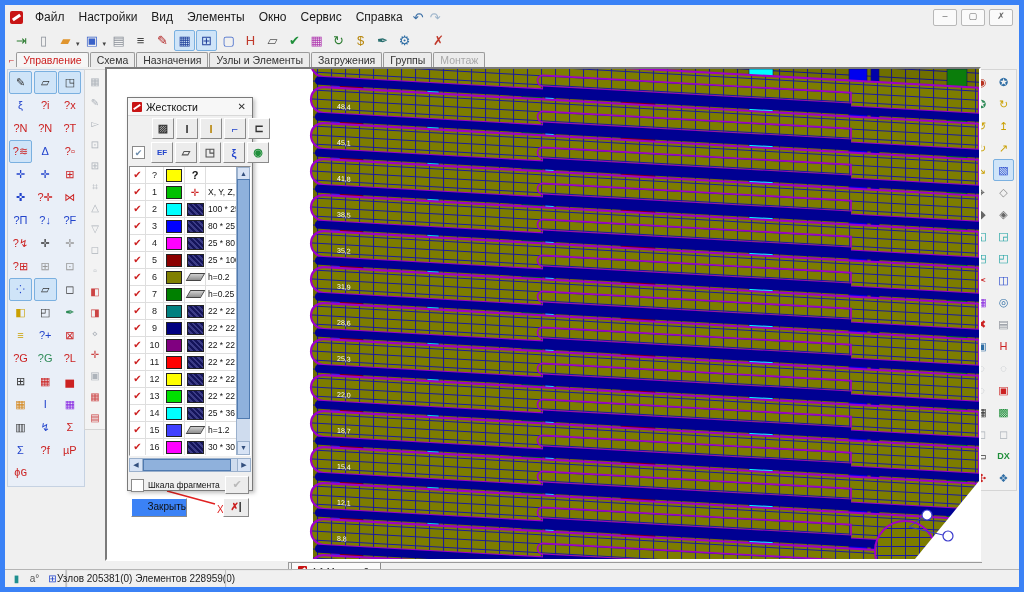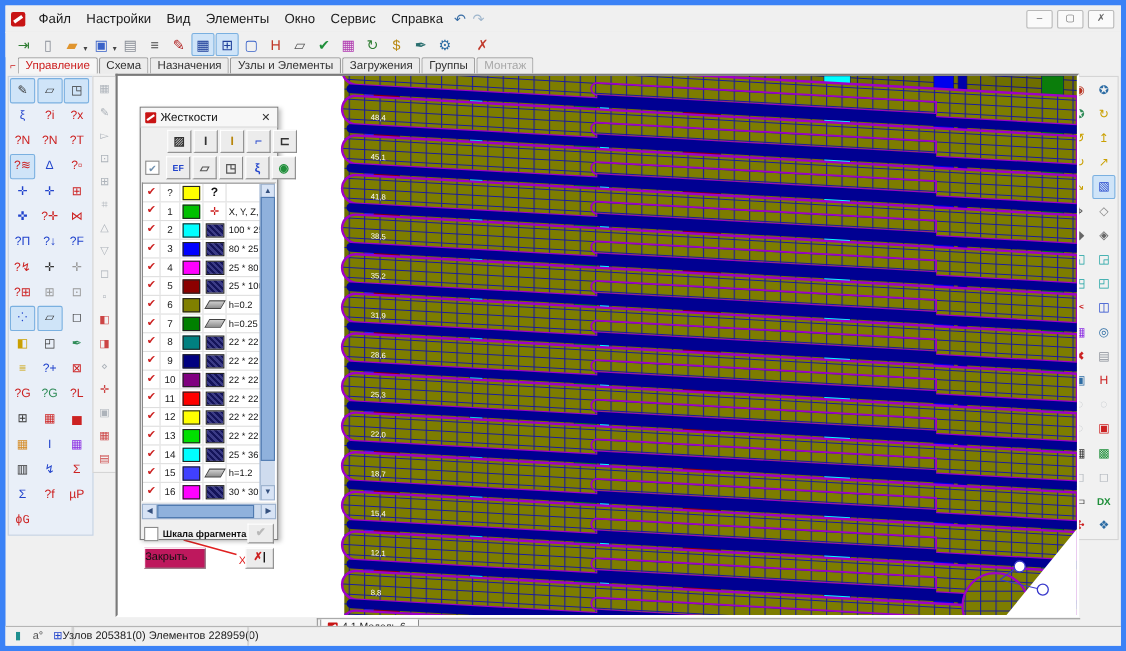--- a/index.html
+++ b/index.html
@@ -111,27 +111,27 @@
   .nodeic{font-size:10px;color:#cc2020;}
   .drow .c5{flex:1;font-size:8.5px;color:#111;white-space:nowrap;overflow:hidden;padding-left:2px;}
   .vscroll{position:absolute;right:0;top:0;bottom:0;width:13px;background:#cfdcee;border-left:1px solid #9ab0cc;}
   .vbtn{height:12px;text-align:center;font-size:7px;color:#34507e;background:#d7e3f5;border:1px solid #9ab0cc;line-height:11px;}
   .vthumb{position:absolute;left:0;right:0;top:12px;height:238px;background:#8fb1dc;border:1px solid #4f7ab0;}
   .vbtn.bot{position:absolute;bottom:0;left:0;right:0;}
   .hscroll{margin:2px 1px 0 1px;height:12px;background:#cfdcee;border:1px solid #9ab0cc;position:relative;display:flex;}
   .hbtn{width:12px;font-size:7px;color:#34507e;background:#d7e3f5;border-right:1px solid #9ab0cc;text-align:center;line-height:11px;}
   .hbtn.r{border-right:none;border-left:1px solid #9ab0cc;margin-left:auto;}
   .hthumb{position:absolute;left:13px;top:0;height:100%;width:88px;background:#8fb1dc;border:1px solid #4f7ab0;box-sizing:border-box;}
-  .dlg-frag{display:flex;align-items:center;margin:4px 3px 0 3px;font-weight:bold;}
+  .dlg-frag{display:flex;align-items:center;margin:4px 3px 0 3px;}
   .dlg-frag .lbl{font-size:8.5px;line-height:9px;color:#111;margin-left:4px;flex:1;}
   .okbtn{width:22px;height:16px;border:1px solid;border-color:#fff #8a8a8a #8a8a8a #fff;background:#ececec;
     color:#b9b9b9;font-size:11px;text-align:center;line-height:15px;}
   .dlg-bottom{display:flex;align-items:center;margin:4px 3px 0 3px;}
-  .closebtn{width:54px;height:17px;border:1px solid;border-color:#fff #8a8a8a #8a8a8a #fff;background:#be185d;
-    font-size:10px;color:#111;text-align:left;line-height:16px;}
+  .closebtn{width:54px;height:17px;border:1px solid;border-color:#fff #8a8a8a #8a8a8a #fff;background:#3b82f6;
+    font-size:10px;color:#111;text-align:right;line-height:16px;}
   .xvbtn{margin-left:auto;width:24px;height:17px;border:1px solid;border-color:#fff #8a8a8a #8a8a8a #fff;background:#ececec;
     text-align:center;line-height:16px;font-size:10px;font-weight:bold;color:#cc2020;}
   .xvbtn b{color:#111;}
 </style>
 </head>
 <body>
 
 <div class="app">
 
   <div class="menubar">

